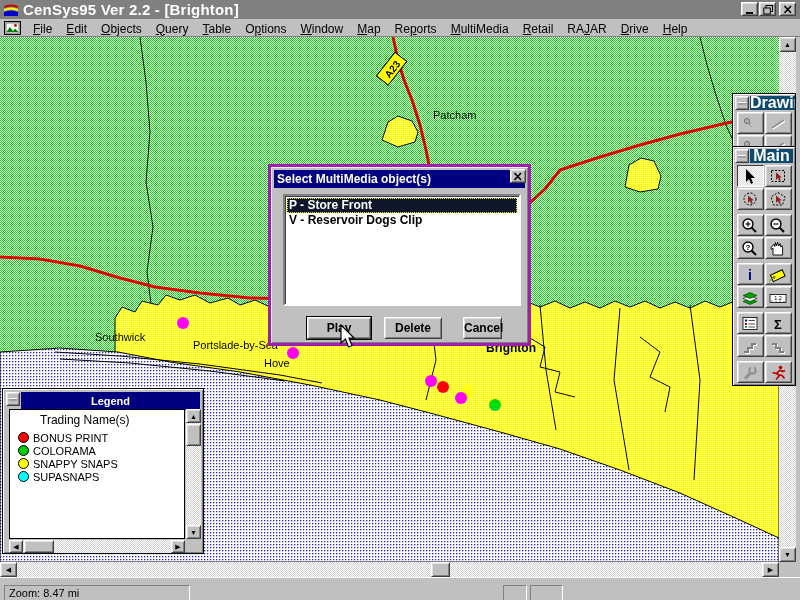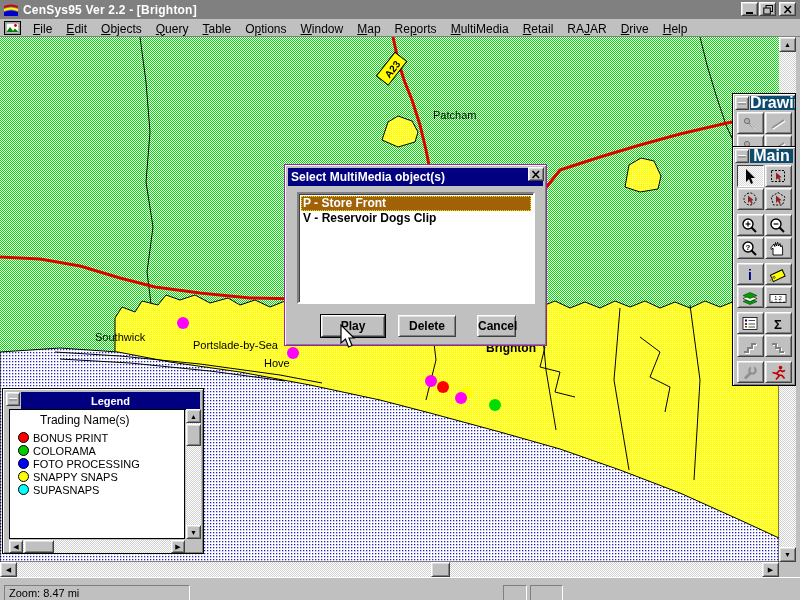--- a/index.html
+++ b/index.html
@@ -5,21 +5,21 @@
   * { margin:0; padding:0; box-sizing:border-box; }
   html,body { width:800px; height:600px; }
   body { font-family:"Liberation Sans", sans-serif; background:#c0c0c0; }
   #screen { position:relative; width:800px; height:600px; background:#c0c0c0; overflow:hidden; }
   .checker { background: conic-gradient(#ffffff 90deg, #d0d0d0 0 180deg, #ffffff 0 270deg, #d0d0d0 0) 0 0/2px 2px; }
 
   
   #titlebar { position:absolute; left:0; top:0; width:800px; height:19px; background:#808080;
               display:flex; align-items:center; }
   #titlebar .app-icon { width:16px; height:14px; margin:0 4px 0 3px; }
-  #titlebar .title { color:#ffffff; font-weight:bold; font-size:12px; letter-spacing:0.2px; }
+  #titlebar .title { color:#ffffff; font-weight:bold; font-size:15px; letter-spacing:0.2px; }
   .winbtn { width:17px; height:14px; background:#c0c0c0; border:1px solid; border-color:#ffffff #404040 #404040 #ffffff;
             box-shadow: inset 1px 1px 0 #dfdfdf, inset -1px -1px 0 #808080; display:flex; align-items:center; justify-content:center; }
   #titlebar .btns, #menubar .btns { position:absolute; right:4px; display:flex; gap:1px; }
   #titlebar .btns { top:2px; } .gap2 { margin-left:2px; }
 
   
   #menubar { position:absolute; left:0; top:19px; width:800px; height:18px; background:#c0c0c0;
              display:flex; align-items:center; border-bottom:1px solid #808080; }
   #menubar .doc-icon { width:17px; height:14px; margin:0 5px 0 4px; }
   .menu-item { font-size:12px; color:#000; padding:1px 7px; white-space:nowrap; }
@@ -29,31 +29,31 @@
   #map-canvas { position:absolute; left:0; top:37px; width:779px; height:525px; overflow:hidden;
                 background: conic-gradient(#00dd00 90deg, #ffffff 0 180deg, #00dd00 0 270deg, #ffffff 0) 0 0/2px 2px; }
   #vscroll { position:absolute; left:779px; top:37px; width:17px; height:525px; z-index:1; }
   #hscroll { position:absolute; left:0px; top:562px; width:779px; height:15px; z-index:1; }
   .sb-btn { position:absolute; background:#c0c0c0; border:1px solid; border-color:#ffffff #404040 #404040 #ffffff;
             box-shadow: inset 1px 1px 0 #dfdfdf, inset -1px -1px 0 #808080;
             display:flex; align-items:center; justify-content:center; font-size:7px; color:#000; }
   #corner { position:absolute; left:779px; top:562px; width:17px; height:15px; background:#c0c0c0; z-index:1; }
 
   
-  #dialog { position:absolute; left:284px; top:164px; width:263px; height:182px; z-index:8;
-            background:#c0c0c0; border:1px solid #a21caf;
+  #dialog { position:absolute; left:268px; top:164px; width:263px; height:182px; z-index:8;
+            background:#c0c0c0; border:3px solid #a21caf;
             box-shadow: inset 1px 1px 0 #ffffff, inset -1px -1px 0 #808080; }
   #dialog .dlg-title { position:absolute; left:3px; top:3px; right:3px; height:18px; background:#000080;
             display:flex; align-items:center; }
   #dialog .dlg-title span { color:#fff; font-weight:bold; font-size:12px; margin-left:3px; }
   #dlg-close { position:absolute; right:2px; top:2px; width:16px; height:14px; }
   #dlg-list { position:absolute; left:12px; top:27px; width:238px; height:112px; background:#ffffff;
               border:2px solid; border-color:#808080 #ffffff #ffffff #808080; box-shadow: inset 1px 1px 0 #404040; padding:2px; overflow:hidden; }
   .dlg-item { font-size:12px; font-weight:bold; color:#000; height:15px; line-height:15px; padding-left:2px; }
-  .dlg-item.sel { background:#a16207; color:#ffffff; outline:1px dotted #e8e800; outline-offset:-1px; }
+  .dlg-item.sel { background:#0f172a; color:#ffffff; outline:1px dotted #e8e800; outline-offset:-1px; }
   .btn { position:absolute; height:22px; background:#c0c0c0; border:1px solid; border-color:#ffffff #404040 #404040 #ffffff;
          box-shadow: inset 1px 1px 0 #dfdfdf, inset -1px -1px 0 #808080;
          font-family:"Liberation Sans",sans-serif; font-weight:bold; font-size:12px; color:#000; text-align:center; line-height:20px; }
   .btn.default { box-shadow: 0 0 0 1px #000, inset 1px 1px 0 #dfdfdf, inset -1px -1px 0 #808080; }
 
   
   #legend { position:absolute; left:2px; top:388px; width:202px; height:166px; z-index:5;
             background:#c0c0c0; border:1px solid #000; box-shadow: inset 1px 1px 0 #ffffff, inset -1px -1px 0 #808080; }
   #legend .lg-titlerow { position:absolute; left:3px; top:3px; right:3px; height:18px; display:flex; }
   #lg-sys { width:14px; height:14px; margin-right:1px; }
@@ -241,24 +241,20 @@
       <div id="lg-entries">
           <div class="lg-entry">
             <span class="lg-dot" style="background: rgb(255, 0, 0);"></span>
             <span class="lg-label">BONUS PRINT</span>
           </div>
           <div class="lg-entry">
             <span class="lg-dot" style="background: rgb(0, 204, 0);"></span>
             <span class="lg-label">COLORAMA</span>
           </div>
           <div class="lg-entry">
-            <span class="lg-dot" style="background: rgb(0, 0, 255);"></span>
-            <span class="lg-label">FOTO PROCESSING</span>
-          </div>
-          <div class="lg-entry">
             <span class="lg-dot" style="background: rgb(255, 255, 0);"></span>
             <span class="lg-label">SNAPPY SNAPS</span>
           </div>
           <div class="lg-entry">
             <span class="lg-dot" style="background: rgb(0, 255, 255);"></span>
             <span class="lg-label">SUPASNAPS</span>
           </div>
         </div>
     </div>
     <div id="lg-vscroll" class="checker">

